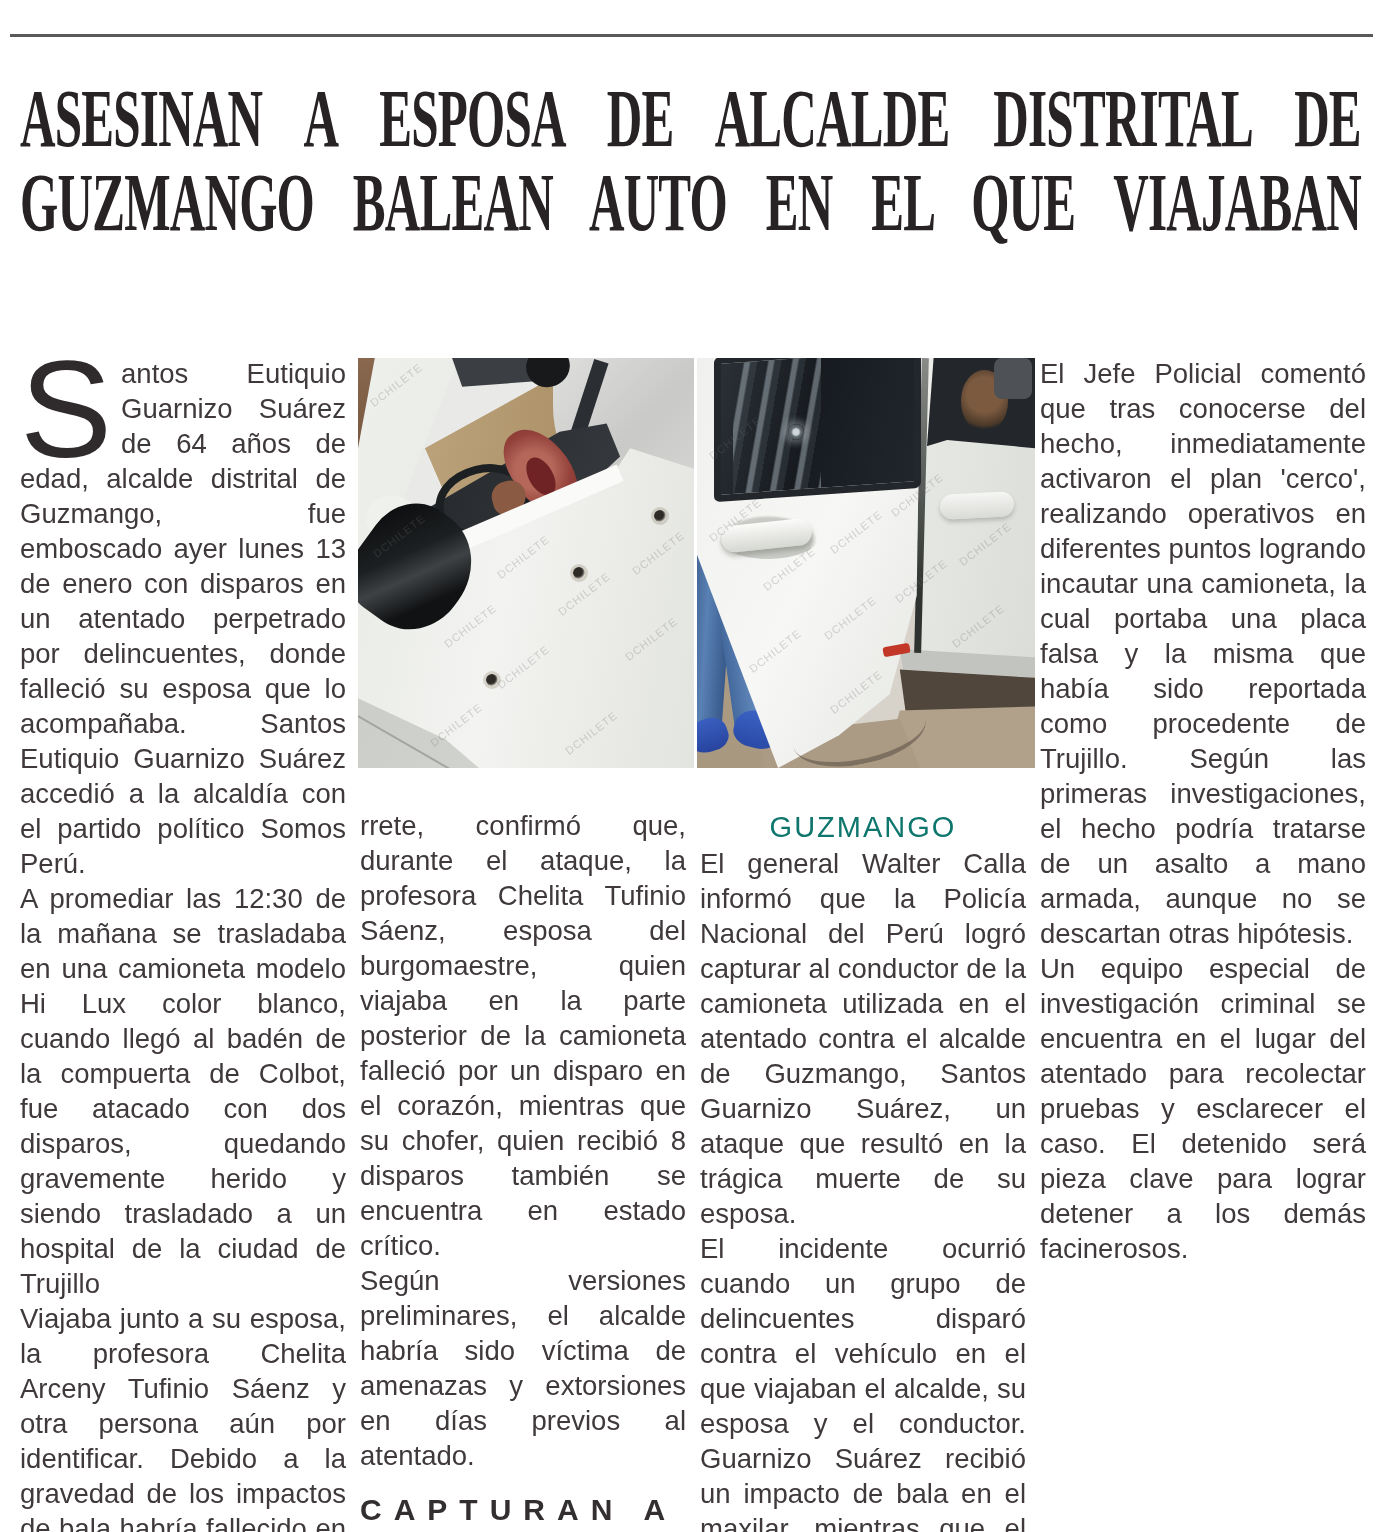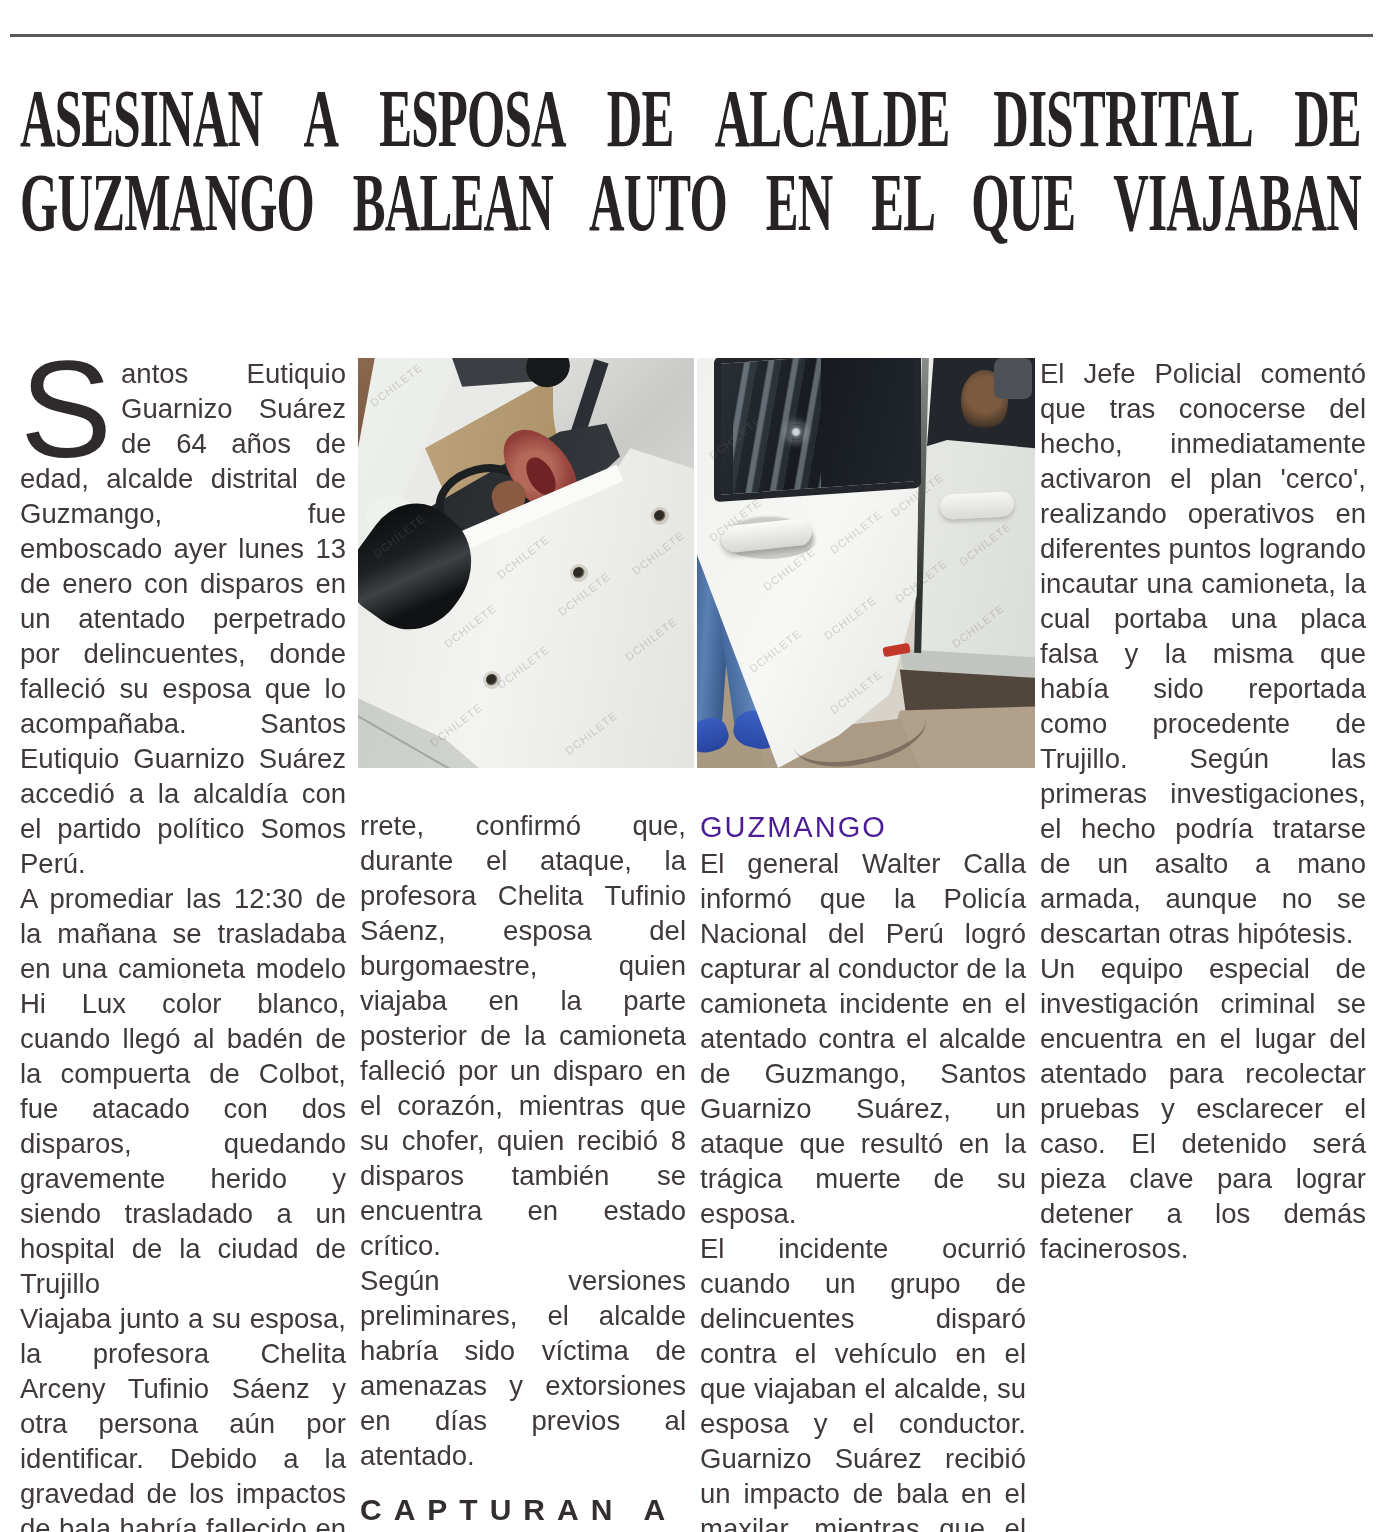--- a/index.html
+++ b/index.html
@@ -23,21 +23,21 @@
   
   .columns{position:absolute;left:20px;top:356px;width:1346px;display:flex;gap:14px;}
   .col{width:326px;flex:none;}
   .col p{margin:0;font-size:27.5px;line-height:35px;text-align:justify;hyphens:auto;-webkit-hyphens:auto;}
   .spacer{height:452px;}
   .dropcap{float:left;font-size:138px;line-height:102px;padding:2px 9px 0 0;color:#2f2a2c;font-weight:400;}
 
   .subhead{margin-top:18px;color:#332e30;}
   .sh1{font-weight:bold;font-size:30px;line-height:38px;letter-spacing:12px;white-space:nowrap;}
   .sh2{font-weight:bold;font-size:28px;line-height:38px;letter-spacing:0.5px;white-space:nowrap;}
-  .shc{font-size:29px;line-height:38px;letter-spacing:2px;color:#4c1d95;margin-bottom:0;}
+  .shc{font-size:29px;line-height:38px;letter-spacing:2px;color:#0f766e;margin-bottom:0;text-align:center;}
 
   
   .photo{position:absolute;top:358px;height:410px;overflow:hidden;background:#e9eae7;}
   .photo *{position:absolute;}
   #photoL{left:358px;width:336px;}
   #photoR{left:697px;width:338px;}
   .layer{inset:0;}
 
   
   .pl-corner{left:0;top:0;width:11%;height:42%;background:linear-gradient(170deg,#8a6850,#7a5a42 45%,#94825e);}
@@ -151,21 +151,21 @@
       <div class="subhead">
         <div class="sh1">CAPTURAN A</div>
         <div class="sh2">IMPLICADO EN ATAQUE</div>
 
       </div>
     </div>
 
     <div class="col">
       <div class="spacer"></div>
       <div class="shc">GUZMANGO</div>
-      <p>El general Walter Calla informó que la Policía Nacional del Perú logró capturar al conductor de la camioneta incidente en el atentado contra el alcalde de Guzmango, Santos Guarnizo Suárez, un ataque que resultó en la trágica muerte de su esposa.</p>
+      <p>El general Walter Calla informó que la Policía Nacional del Perú logró capturar al conductor de la camioneta utilizada en el atentado contra el alcalde de Guzmango, Santos Guarnizo Suárez, un ataque que resultó en la trágica muerte de su esposa.</p>
       <p>El incidente ocurrió cuando un grupo de delincuentes disparó contra el vehículo en el que viajaban el alcalde, su esposa y el conductor. Guarnizo Suárez recibió un impacto de bala en el maxilar, mientras que el conductor fue herido en el</p>
     </div>
 
     <div class="col">
       <p>El Jefe Policial comentó que tras conocerse del hecho, inmediatamente activaron el plan 'cerco', realizando operativos en diferentes puntos logrando incautar una camioneta, la cual portaba una placa falsa y la misma que había sido reportada como procedente de Trujillo. Según las primeras investigaciones, el hecho podría tratarse de un asalto a mano armada, aunque no se descartan otras hipótesis.</p>
       <p>Un equipo especial de investigación criminal se encuentra en el lugar del atentado para recolectar pruebas y esclarecer el caso. El detenido será pieza clave para lograr detener a los demás facinerosos.</p>
     </div>
 
   </div>
 

